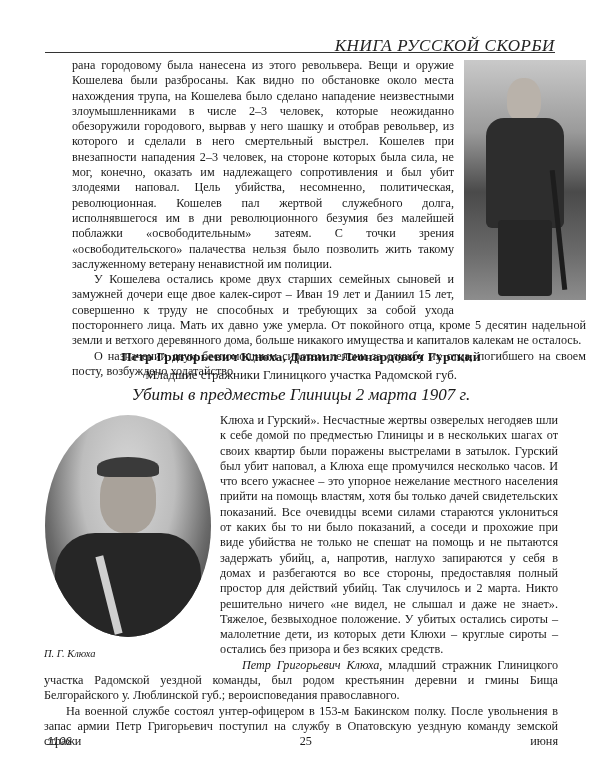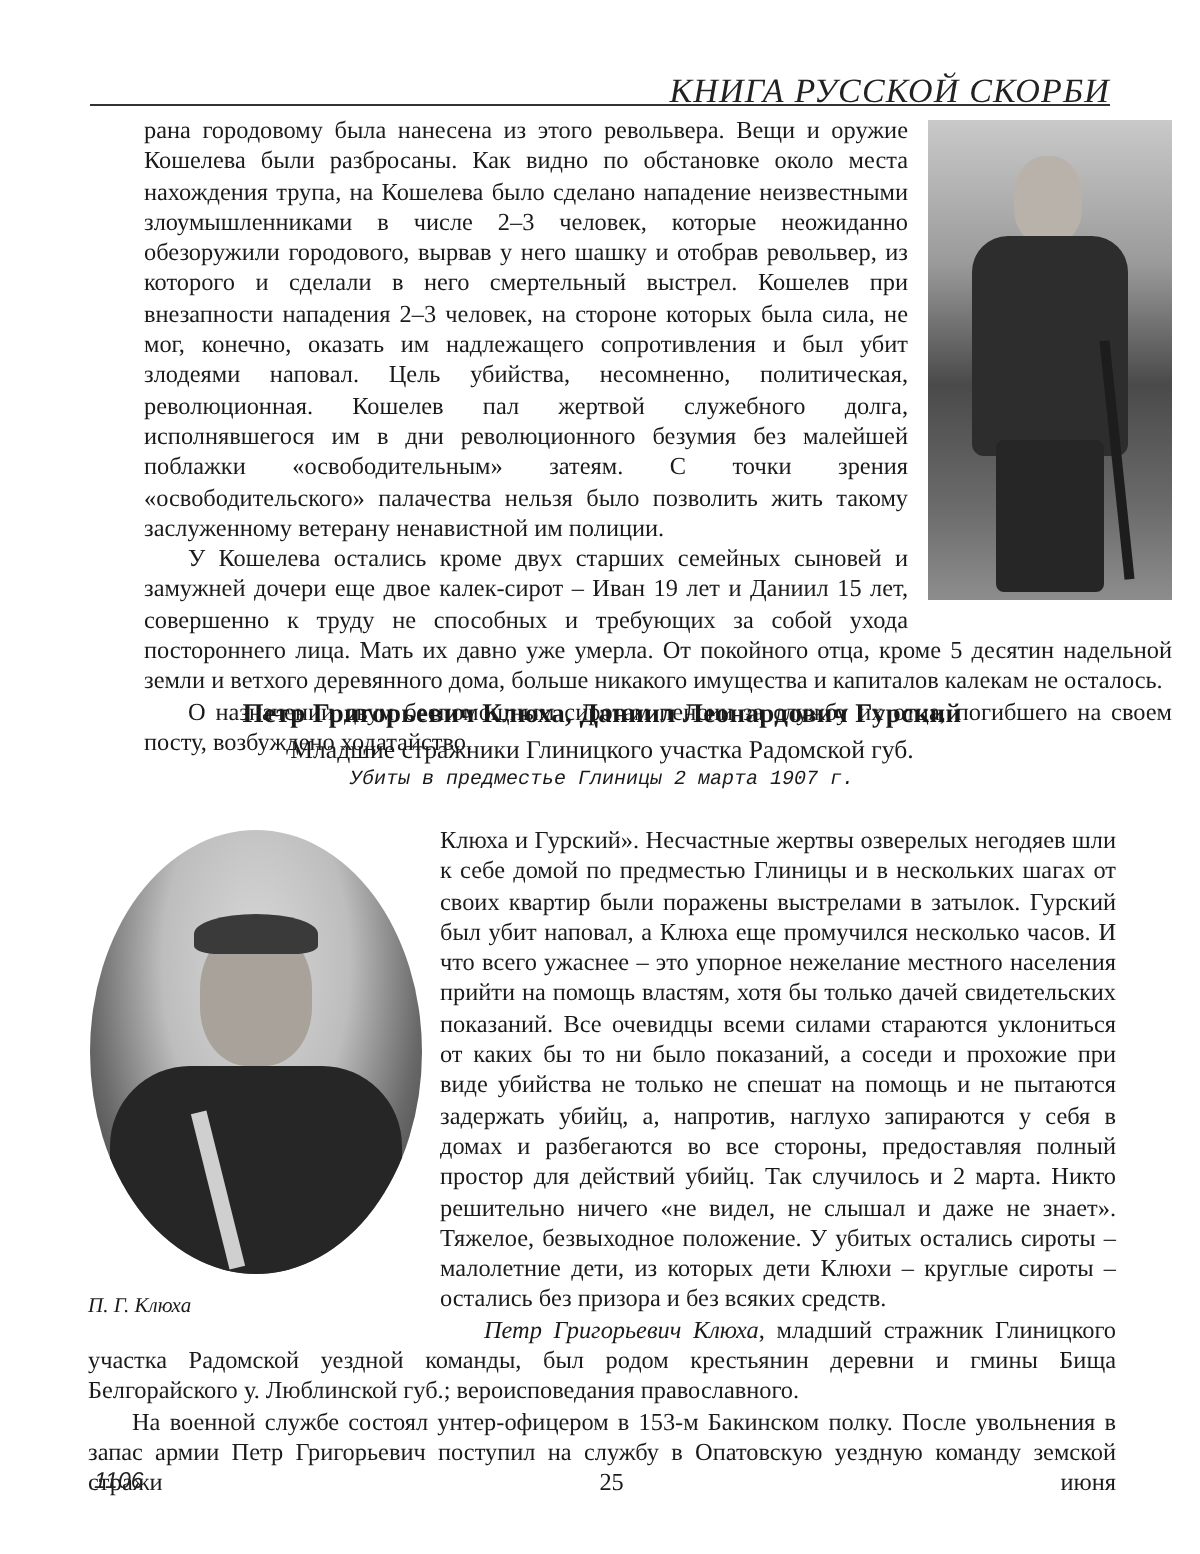--- a/index.html
+++ b/index.html
@@ -20,21 +20,21 @@
                       border-radius: 18px 18px 6px 6px; background: #2d2d2d; }
   .photo1 .fig-legs { position: absolute; left: 34px; top: 160px; width: 54px; height: 76px;
                       background: #262626; border-radius: 4px; }
   .photo1 .fig-sword { position: absolute; left: 92px; top: 110px; width: 5px; height: 120px;
                        background: #1d1d1d; transform: rotate(-6deg); }
   p { margin: 0; }
   .indent { text-indent: 22px; }
   .section-title { position: absolute; left: 44px; top: 349px; width: 514px; text-align: center; }
   .section-title .name { font-weight: bold; font-size: 13.5px; letter-spacing: 0.2px; }
   .section-title .sub1 { font-size: 12.8px; margin-top: 3px; }
-  .section-title .sub2 { font-style: italic; font-size: 10px; margin-top: 2px; font-family: Liberation Mono, monospace; }
+  .section-title .sub2 { font-style: italic; font-size: 17px; margin-top: 2px; }
   .block2 { position: absolute; left: 44px; top: 413px; width: 514px; }
   .portrait-wrap { float: left; width: 168px; margin: 2px 8px 0 0; height: 258px; }
   .portrait { width: 166px; height: 222px; border-radius: 50%;
               background: radial-gradient(ellipse at 50% 30%, #d8d8d8 0%, #bdbdbd 40%, #6a6a6a 70%, #2f2f2f 100%);
               position: relative; overflow: hidden; margin-left: 1px; }
   .portrait .face { position: absolute; left: 55px; top: 48px; width: 56px; height: 70px;
                     border-radius: 45% 45% 42% 42%; background: #a9a29a; }
   .portrait .hair { position: absolute; left: 52px; top: 42px; width: 62px; height: 20px;
                     border-radius: 50% 50% 20% 20%; background: #3a3a3a; }
   .portrait .uniform { position: absolute; left: 10px; top: 118px; width: 146px; height: 110px;

